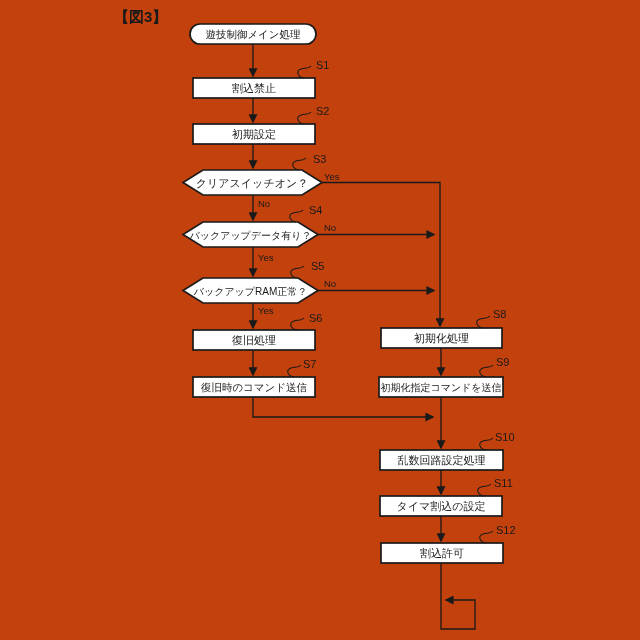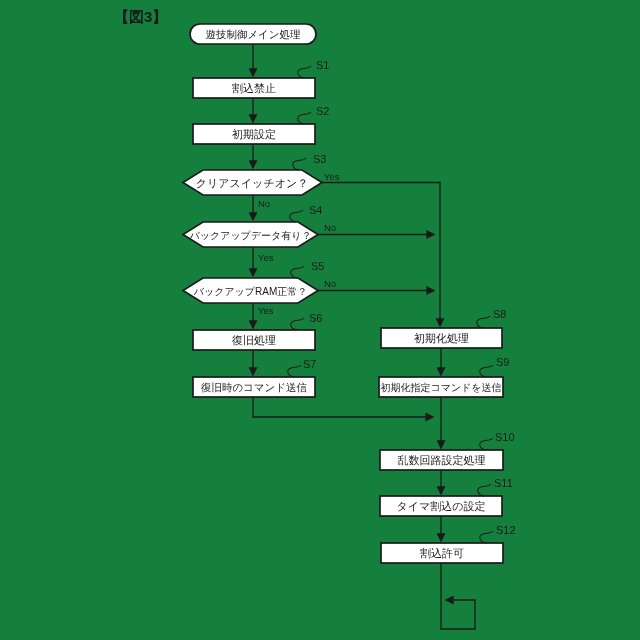--- a/index.html
+++ b/index.html
@@ -1,17 +1,17 @@
 <!DOCTYPE html>
 <html><head>
 <meta charset="utf-8">
 <style>
   html,body{margin:0;padding:0;background:#ffffff;}
   body{width:640px;height:640px;font-family:"Liberation Sans","DejaVu Sans",sans-serif;}
-  #stage{position:relative;width:640px;height:640px;background:#15803d;}
+  #stage{position:relative;width:640px;height:640px;background:#c2410c;}
   svg{display:block;}
   .shape{fill:#ffffff;stroke:#1a1a1a;stroke-width:1.7px;}
   .edge{fill:none;stroke:#1a1a1a;stroke-width:1.3px;}
   .sq{fill:none;stroke:#1a1a1a;stroke-width:1.1px;}
   .node-label{fill:#1a1a1a;font-size:11px;text-anchor:middle;font-family:"Liberation Sans","DejaVu Sans",sans-serif;}
   .node-label.small{font-size:10px;}
   .node-label.mid{font-size:10.5px;}
   .step-tag{fill:#1a1a1a;font-size:11px;font-family:"Liberation Sans","DejaVu Sans",sans-serif;}
   .branch-label{fill:#1a1a1a;font-size:9.5px;font-family:"Liberation Sans","DejaVu Sans",sans-serif;}
   .fig-title{fill:#1a1a1a;font-size:15px;font-weight:bold;font-family:"Liberation Sans","DejaVu Sans",sans-serif;}

